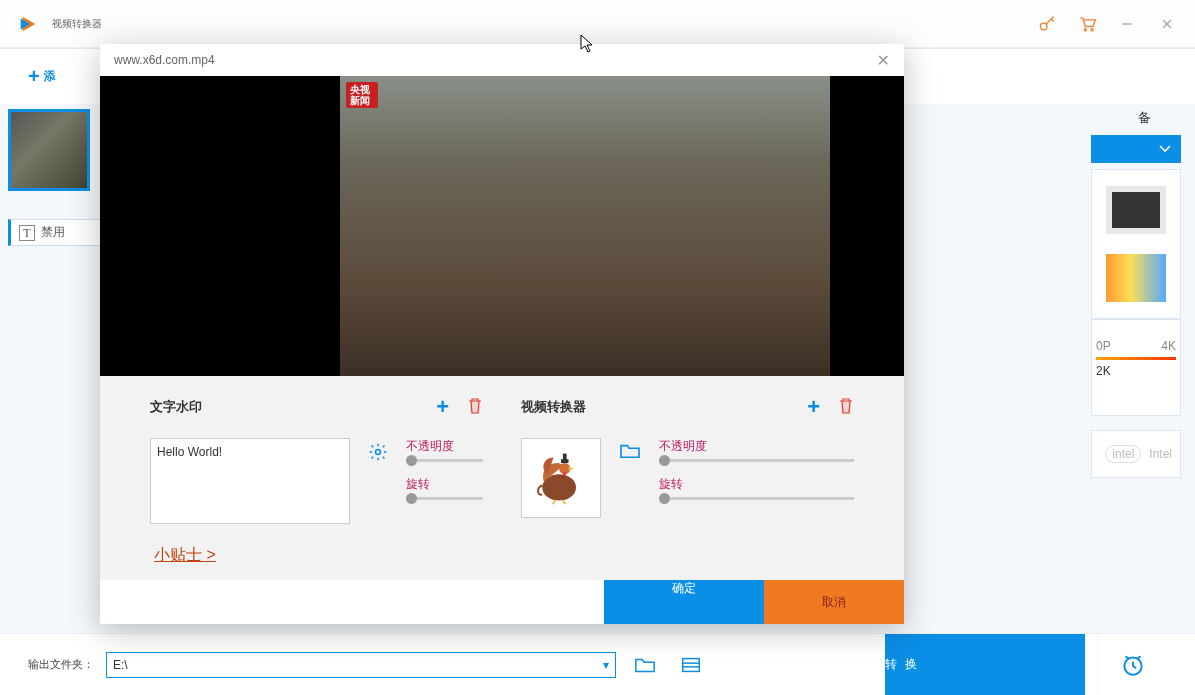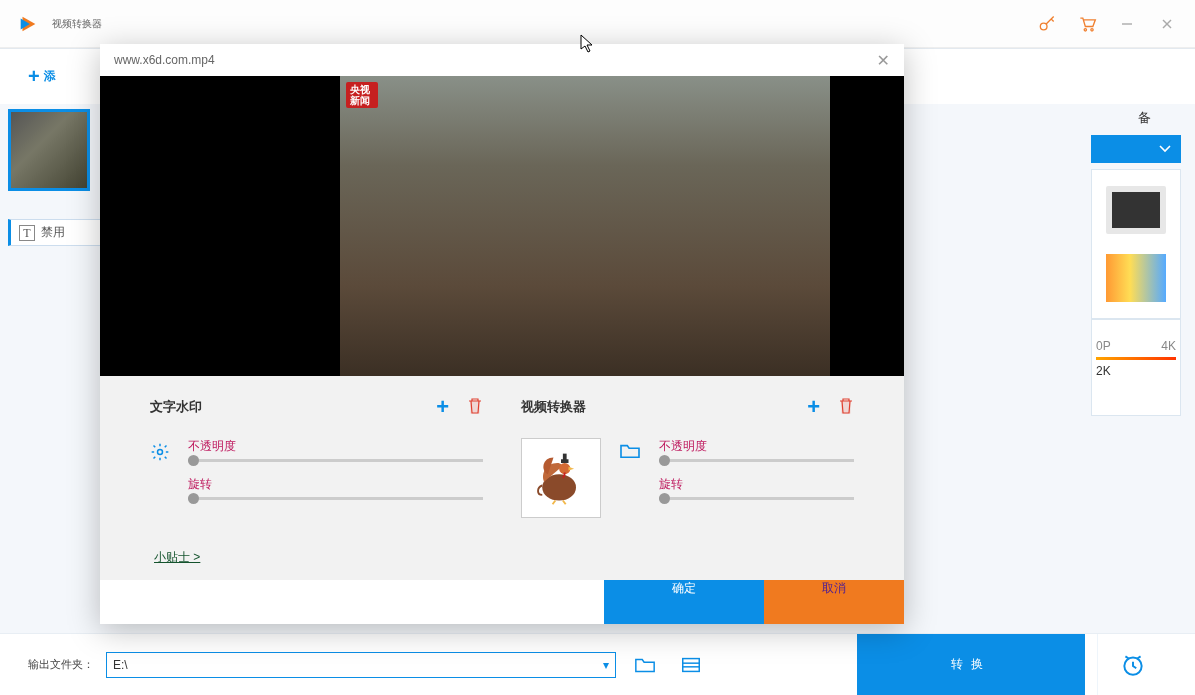--- a/index.html
+++ b/index.html
@@ -39,21 +39,21 @@
 .cpubox{background:#fff;border:1px solid #dbe6f0;height:48px;margin-top:14px;display:flex;align-items:center;justify-content:flex-end;padding:0 8px;gap:8px;color:#bbb;font-size:11px}
 .chipbadge{border:1px solid #ddd;border-radius:9px;padding:1px 6px;color:#bbb}
 
 
 .bottombar{position:absolute;left:0;right:0;bottom:0;height:62px;background:#fff;display:flex;align-items:center;padding:0 28px;gap:12px;border-top:1px solid #e8eef4}
 .outlabel{color:#444;font-size:11px}
 .outsel{flex:0 0 510px;height:26px;border:1px solid #0b8ee6;display:flex;align-items:center;padding:0 6px;color:#333;font-size:12px;justify-content:space-between}
 .outsel .arrow{color:#0b8ee6}
 .icbtn{width:34px;height:30px;display:flex;align-items:center;justify-content:center}
 .icbtn svg{stroke:#0b8ee6;fill:none;stroke-width:1.6}
-.convertbtn{margin-left:auto;background:#0b8ee6;color:#fff;font-size:24px;font-weight:500;height:62px;width:228px;display:flex;align-items:center;justify-content:center;letter-spacing:8px}
+.convertbtn{margin-left:auto;background:#0b8ee6;color:#fff;font-size:24px;font-weight:500;height:62px;width:200px;display:flex;align-items:center;justify-content:flex-start;letter-spacing:8px}
 .clockbtn{width:70px;height:62px;display:flex;align-items:center;justify-content:center;border-left:1px solid #eef5fb}
 .clockbtn svg{stroke:#0b8ee6;fill:none;stroke-width:1.8}
 
 
 .modal{position:absolute;top:44px;left:100px;width:804px;height:580px;background:#fff;box-shadow:0 6px 30px rgba(0,0,0,0.25);display:flex;flex-direction:column}
 .mtitle{height:32px;display:flex;align-items:center;padding:0 14px;color:#666;font-size:12px}
 .mtitle .spacer{flex:1}
 .mclose{color:#999;font-size:16px;cursor:pointer}
 
 .player{background:#000;height:300px;position:relative}
@@ -79,26 +79,26 @@
 .slidercol{flex:1}
 .srow{margin-bottom:14px}
 .srow .slab{font-size:12px;color:#be185d;margin-bottom:4px}
 .srow .strack{height:3px;background:#ccc;position:relative}
 .srow .sdot{position:absolute;left:0;top:-4px;width:11px;height:11px;border-radius:50%;background:#999}
 .imgprev{width:80px;height:80px;border:1px solid #ccc;background:#fff;display:flex;align-items:center;justify-content:center}
 .imgprev svg{width:60px;height:60px}
 .foldercol{display:flex;align-items:flex-start;padding-top:4px}
 .foldercol svg{stroke:#0b8ee6;fill:none;stroke-width:1.8}
 
-.tiplink{font-size:12px;color:#14532d;text-decoration:underline;margin-top:auto;margin-bottom:14px;align-self:flex-start;margin-left:4px}
+.tiplink{font-size:16px;color:#c2410c;text-decoration:underline;margin-top:auto;margin-bottom:14px;align-self:flex-start;margin-left:4px}
 
 .mbuttons{display:flex;height:44px}
 .mbuttons .sp{flex:1}
 .okbtn{width:160px;background:#0b8ee6;color:#fff;font-size:14px;display:flex;justify-content:center}
-.cancelbtn{width:140px;background:#f07a1f;color:#4c1d95;font-size:14px;display:flex;justify-content:center}
+.cancelbtn{width:140px;background:#f07a1f;color:#7f1d1d;font-size:14px;display:flex;align-items:center;justify-content:center}
 
 .cursor{position:absolute;top:34px;left:580px;pointer-events:none}
 </style>
 </head>
 <body>
 
 <div class="titlebar">
   <div class="applogo">
     <svg width="22" height="22" viewBox="0 0 24 24">
         <path d="M6 4 L20 12 L6 20 Z" fill="#f07a1f"></path>
@@ -160,20 +160,24 @@
       <div class="fmticon"></div>
       <div class="fmticon2"></div>
     </div>
     <div class="qualbox">
       <div class="qlabels">
           <span>0P</span>
           <span>4K</span>
         </div>
       <div class="qline"></div>
       <div class="qhigh">2K</div>
+    </div>
+    <div class="cpubox">
+      <span class="chipbadge">intel</span>
+      <span>Intel</span>
     </div>
   </div>
 
   <div class="bottombar">
     <span class="outlabel">输出文件夹：</span>
     <div class="outsel">
       <span>E:\</span>
       <span class="arrow">▾</span>
     </div>
     <div class="icbtn">
@@ -216,20 +220,21 @@
     <div class="wmcol">
       <div class="wmhead">
         <span class="lbl">文字水印</span>
         <span class="plus">+</span>
         <span class="trash"><svg width="16" height="18" viewBox="0 0 16 18" stroke-width="1.2">
               <path d="M2 4h12M5 4V2h6v2M4 4l1 12h6l1-12" fill="none"></path>
               <rect x="4" y="4" width="8" height="12" fill="#e04030" opacity="0.15"></rect>
             </svg></span>
       </div>
       <div class="wmbody">
+        <textarea class="txtarea" style="">Hello World!</textarea>
         <div class="gearcol">
           <svg width="20" height="20" viewBox="0 0 24 24" fill="none" stroke-width="1.8">
               <circle cx="12" cy="12" r="3"></circle>
               <path d="M12 2v3M12 19v3M4.2 4.2l2.1 2.1M17.7 17.7l2.1 2.1M2 12h3M19 12h3M4.2 19.8l2.1-2.1M17.7 6.3l2.1-2.1"></path>
             </svg>
         </div>
         <div class="slidercol">
           <div class="srow">
             <div class="slab">不透明度</div>
             <div class="strack">

